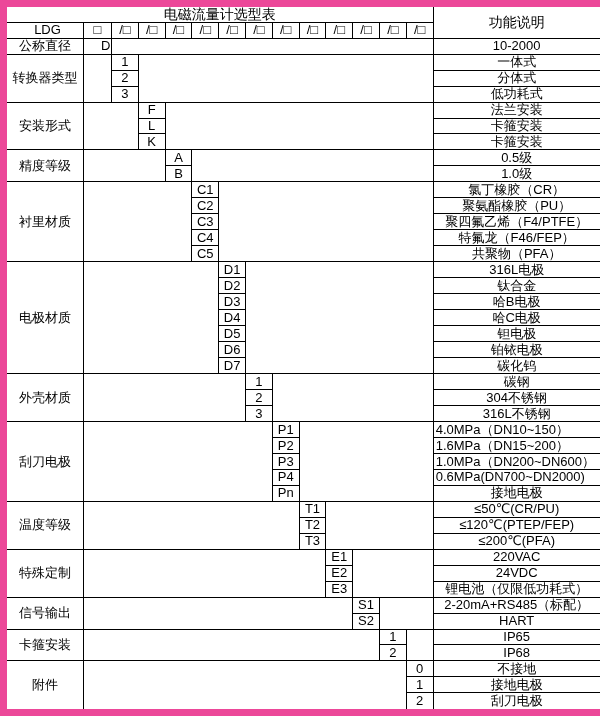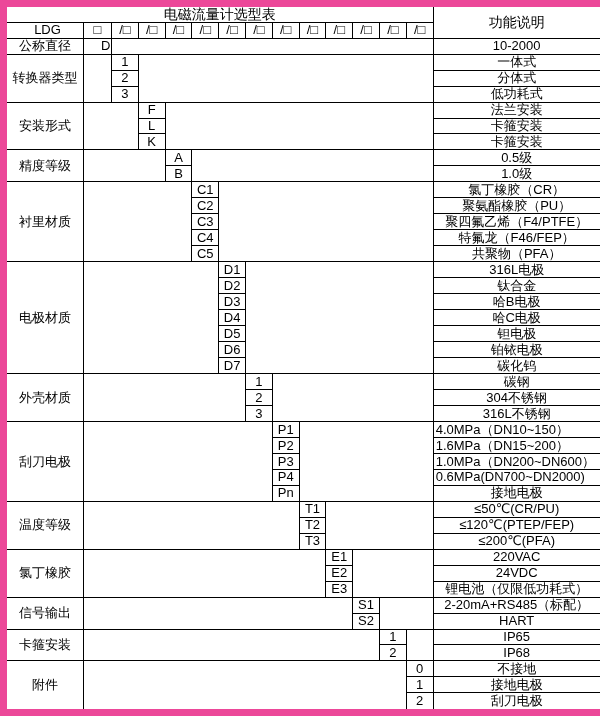--- a/index.html
+++ b/index.html
@@ -205,21 +205,21 @@
       </tr>
       <tr>
         <td class="code-cell">T2</td>
         <td>≤120℃(PTEP/FEP)</td>
       </tr>
       <tr>
         <td class="code-cell">T3</td>
         <td>≤200℃(PFA)</td>
       </tr>
       <tr>
-        <td class="cat-label" rowspan="3">氯丁橡胶</td>
+        <td class="cat-label" rowspan="3">特殊定制</td>
         <td class="empty-cell" colspan="9" rowspan="3"></td>
         <td class="code-cell">E1</td>
         <td class="empty-cell" colspan="3" rowspan="3"></td>
         <td>220VAC</td>
       </tr>
       <tr>
         <td class="code-cell">E2</td>
         <td>24VDC</td>
       </tr>
       <tr>

